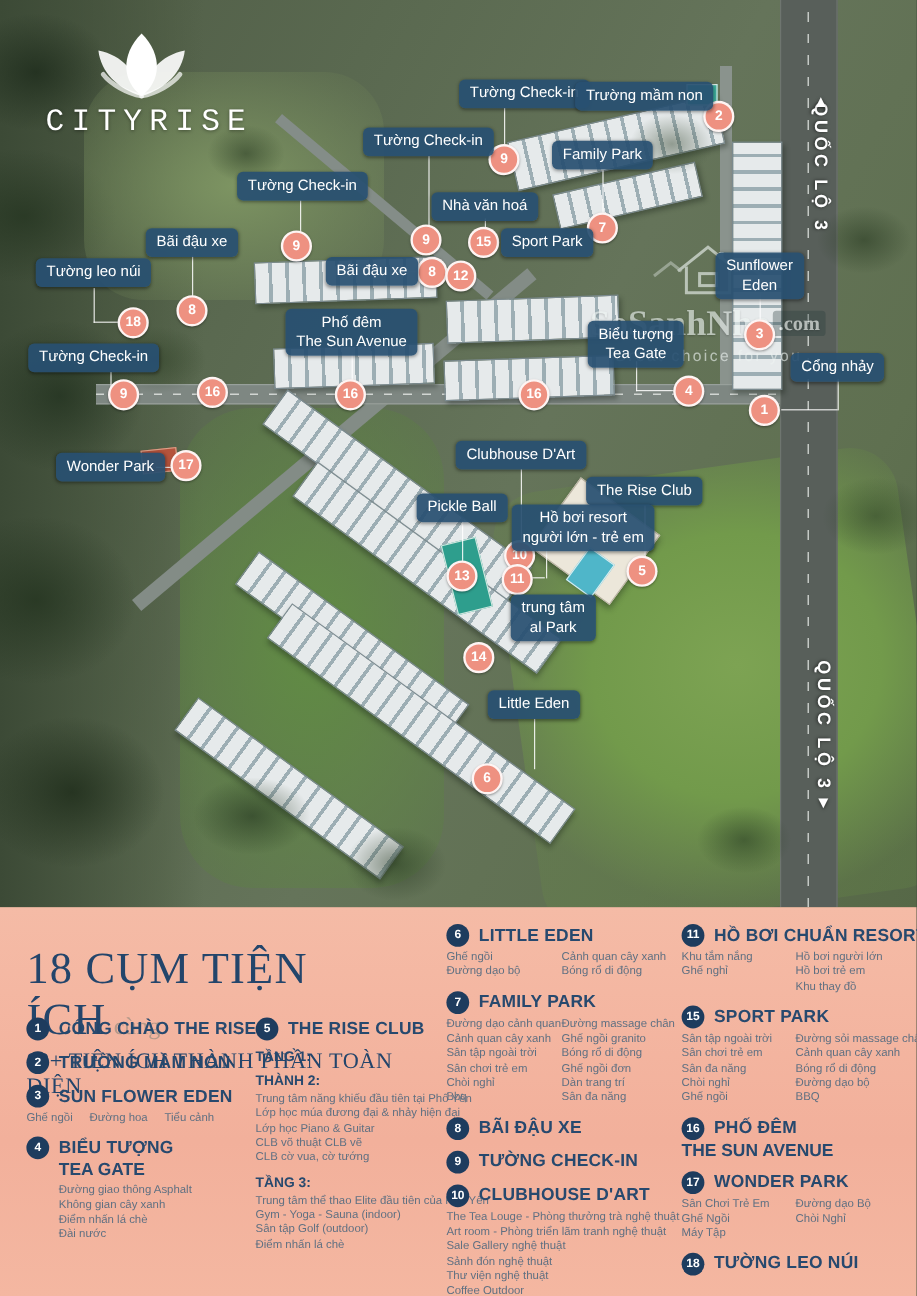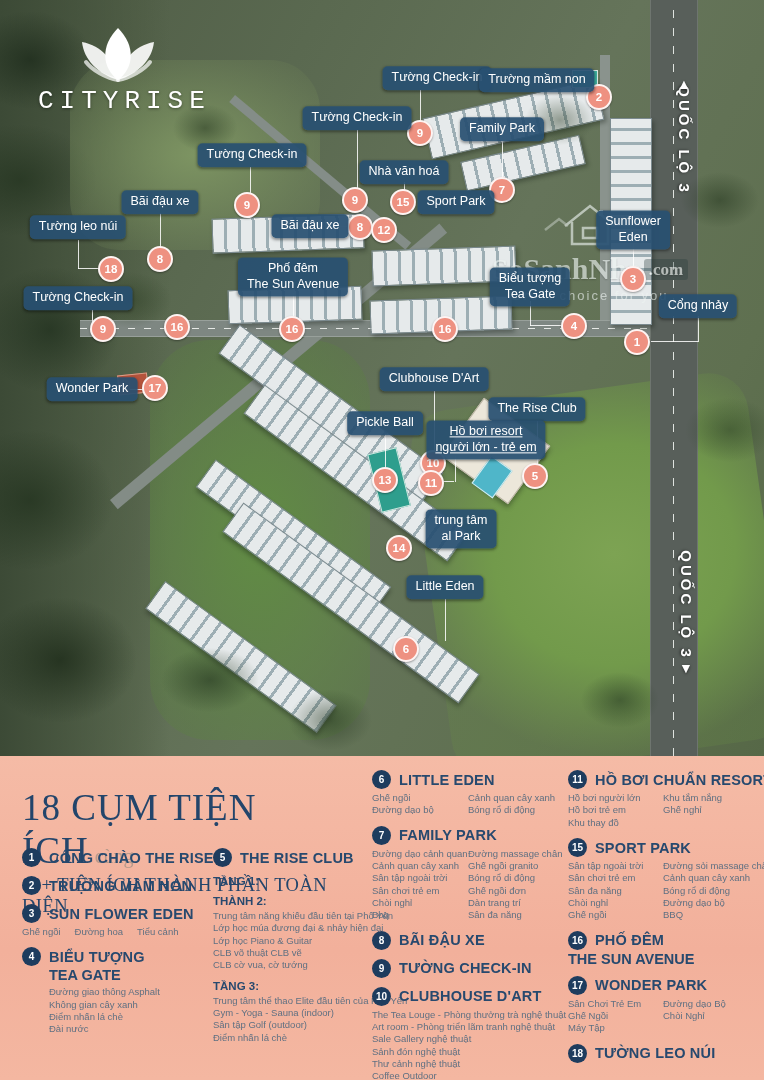--- a/index.html
+++ b/index.html
@@ -273,25 +273,25 @@
         </div>
         <div class="callout" style="left: 434px; top: 379px;">
           <div>Clubhouse D'Art</div>
         </div>
         <div class="callout" style="left: 537px; top: 409px;">
           <div>The Rise Club</div>
         </div>
         <div class="callout" style="left: 385px; top: 423px;">
           <div>Pickle Ball</div>
         </div>
-        <div class="callout" style="left: 486px; top: 440px; text-decoration: underline;">
+        <div class="callout" style="left: 486px; top: 440px;">
           <div>Hồ bơi resort</div>
           <div>người lớn - trẻ em</div>
         </div>
-        <div class="callout" style="left: 461px; top: 515px; margin-top: 14px;">
+        <div class="callout" style="left: 461px; top: 515px;">
           <div>trung tâm</div>
           <div>al Park</div>
         </div>
         <div class="callout" style="left: 445px; top: 587px;">
           <div>Little Eden</div>
         </div>
       </div>
     <div id="roads-layer">
         <div class="roadlabel" style="left: 684px; top: 140px;">QUỐC LỘ 3</div>
         <div class="roadarrow" style="left: 684px; top: 84px;">▲</div>
@@ -420,40 +420,40 @@
           <div class="lg-item">
             <div class="lg-head">
               <div class="lg-num">10</div>
               <div class="lg-name">CLUBHOUSE D'ART</div>
             </div>
             <div class="lg-subs lg-lines">
               <div>The Tea Louge - Phòng thưởng trà nghệ thuật</div>
               <div>Art room - Phòng triển lãm tranh nghệ thuật</div>
               <div>Sale Gallery nghệ thuật</div>
               <div>Sảnh đón nghệ thuật</div>
-              <div>Thư cảnh nghệ thuật</div>
+              <div>Thư viện nghệ thuật</div>
               <div>Coffee Outdoor</div>
             </div>
           </div>
         </div>
         <div class="lg-col" style="left: 568px; top: 14px; width: 190px;">
           <div class="lg-item">
             <div class="lg-head">
               <div class="lg-num">11</div>
               <div class="lg-name">HỒ BƠI CHUẨN RESORT</div>
             </div>
             <div class="lg-subs lg-2col">
+              <div>
+                <div>Khu tắm nắng</div>
+                <div>Ghế nghỉ</div>
+              </div>
               <div>
                 <div>Hồ bơi người lớn</div>
                 <div>Hồ bơi trẻ em</div>
                 <div>Khu thay đồ</div>
-              </div>
-              <div>
-                <div>Khu tắm nắng</div>
-                <div>Ghế nghỉ</div>
               </div>
             </div>
           </div>
           <div class="lg-item">
             <div class="lg-head">
               <div class="lg-num">15</div>
               <div class="lg-name">SPORT PARK</div>
             </div>
             <div class="lg-subs lg-2col">
               <div>

